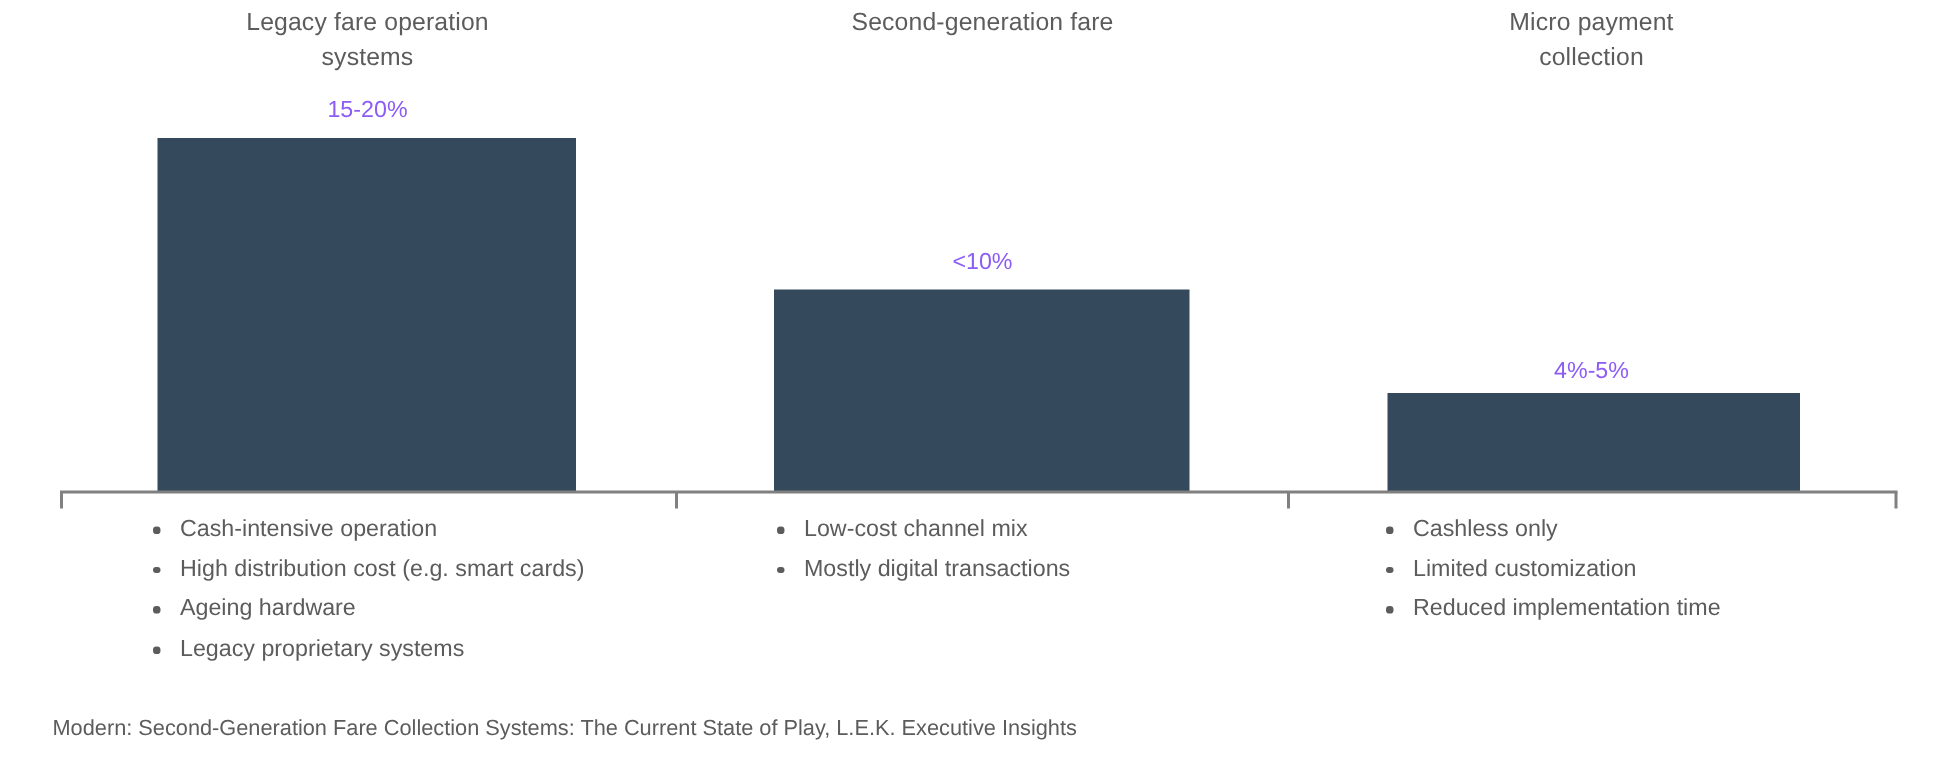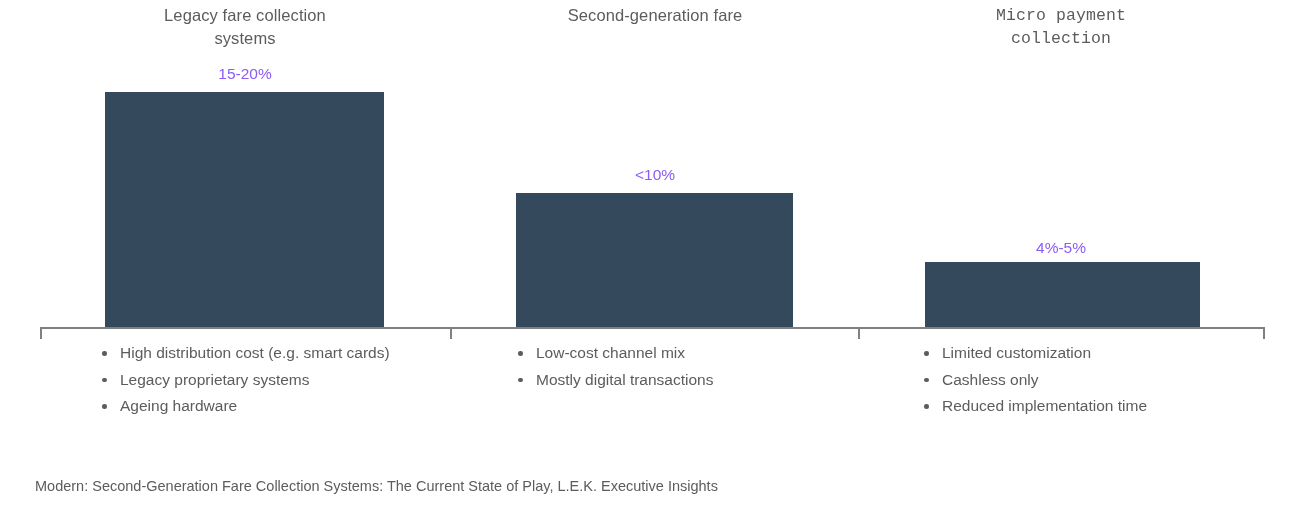--- a/index.html
+++ b/index.html
@@ -27,21 +27,21 @@
   .col-header {
     position: absolute;
     text-align: center;
     font-size: 16.5px;
     line-height: 23px;
     color: #5c5c5c;
     letter-spacing: 0.1px;
   }
   .col-header-0 { left: 105px;  top: 4px;  width: 280px; }
   .col-header-1 { left: 515px;  top: 4px;  width: 280px; }
-  .col-header-2 { left: 921px;  top: 4px;  width: 280px; font-family: Liberation Mono, monospace; }
+  .col-header-2 { left: 921px;  top: 4px;  width: 280px; }
 
   
   .bar-value {
     position: absolute;
     text-align: center;
     font-size: 15.5px;
     line-height: 20px;
     color: #8b5cf6;
   }
   .bar-value-0 { left: 105px; top: 64px;  width: 280px; }
@@ -114,21 +114,21 @@
     color: #5c5c5c;
     white-space: nowrap;
   }
 </style>
 </head>
 <body>
 
 <div class="canvas">
 
   <div class="col-header col-header-0">
-    <div>Legacy fare collection</div>
+    <div>Legacy fare operation</div>
     <div>systems</div>
   </div>
   <div class="col-header col-header-1">
     <div>Second-generation fare</div>
   </div>
   <div class="col-header col-header-2">
     <div>Micro payment</div>
     <div>collection</div>
   </div>
 
@@ -142,51 +142,55 @@
 
   <div class="axis-line"></div>
   <div class="axis-tick axis-tick-start"></div>
   <div class="axis-tick axis-tick-1"></div>
   <div class="axis-tick axis-tick-2"></div>
   <div class="axis-tick axis-tick-end"></div>
 
   <div class="bullets bullets-0">
     <div class="bullet-item">
       <span class="dot"></span>
+      <span>Cash-intensive operation</span>
+    </div>
+    <div class="bullet-item">
+      <span class="dot"></span>
       <span>High distribution cost (e.g. smart cards)</span>
     </div>
     <div class="bullet-item">
       <span class="dot"></span>
-      <span>Legacy proprietary systems</span>
+      <span>Ageing hardware</span>
     </div>
     <div class="bullet-item">
       <span class="dot"></span>
-      <span>Ageing hardware</span>
+      <span>Legacy proprietary systems</span>
     </div>
   </div>
 
   <div class="bullets bullets-1">
     <div class="bullet-item">
       <span class="dot"></span>
       <span>Low-cost channel mix</span>
     </div>
     <div class="bullet-item">
       <span class="dot"></span>
       <span>Mostly digital transactions</span>
     </div>
   </div>
 
   <div class="bullets bullets-2">
     <div class="bullet-item">
       <span class="dot"></span>
-      <span>Limited customization</span>
+      <span>Cashless only</span>
     </div>
     <div class="bullet-item">
       <span class="dot"></span>
-      <span>Cashless only</span>
+      <span>Limited customization</span>
     </div>
     <div class="bullet-item">
       <span class="dot"></span>
       <span>Reduced implementation time</span>
     </div>
   </div>
 
   <div class="source-note">Modern: Second-Generation Fare Collection Systems: The Current State of Play, L.E.K. Executive Insights</div>
 
 </div>

